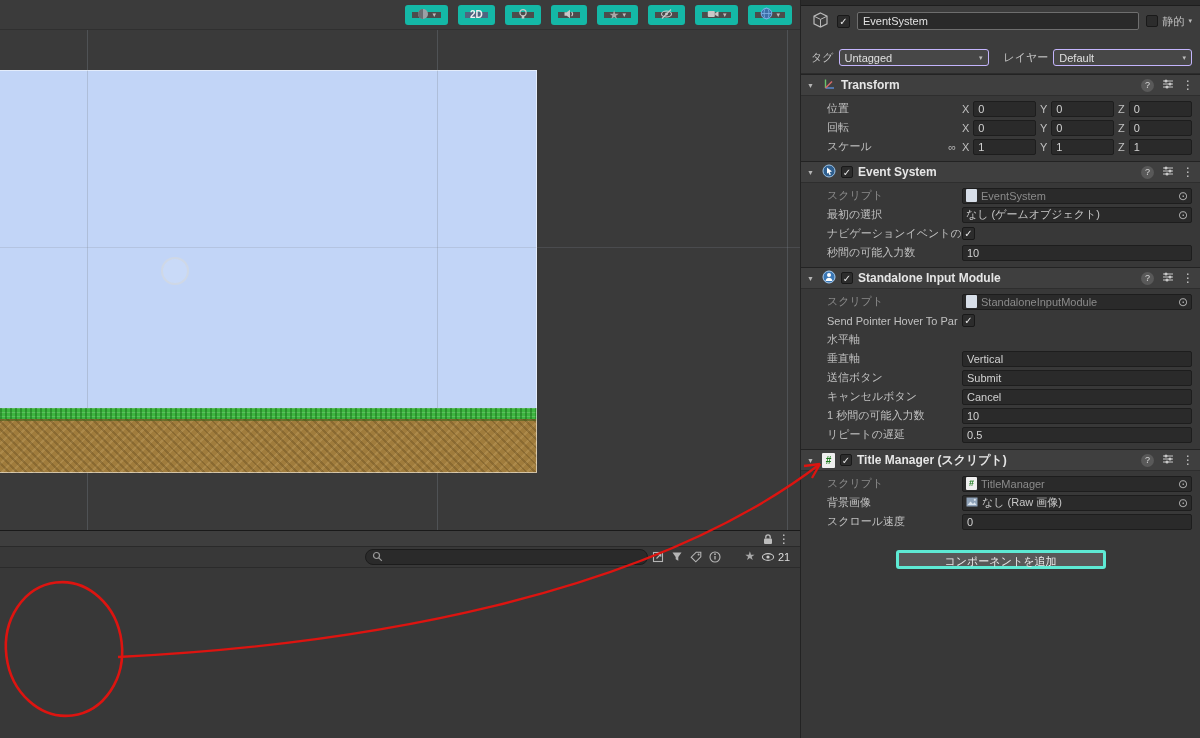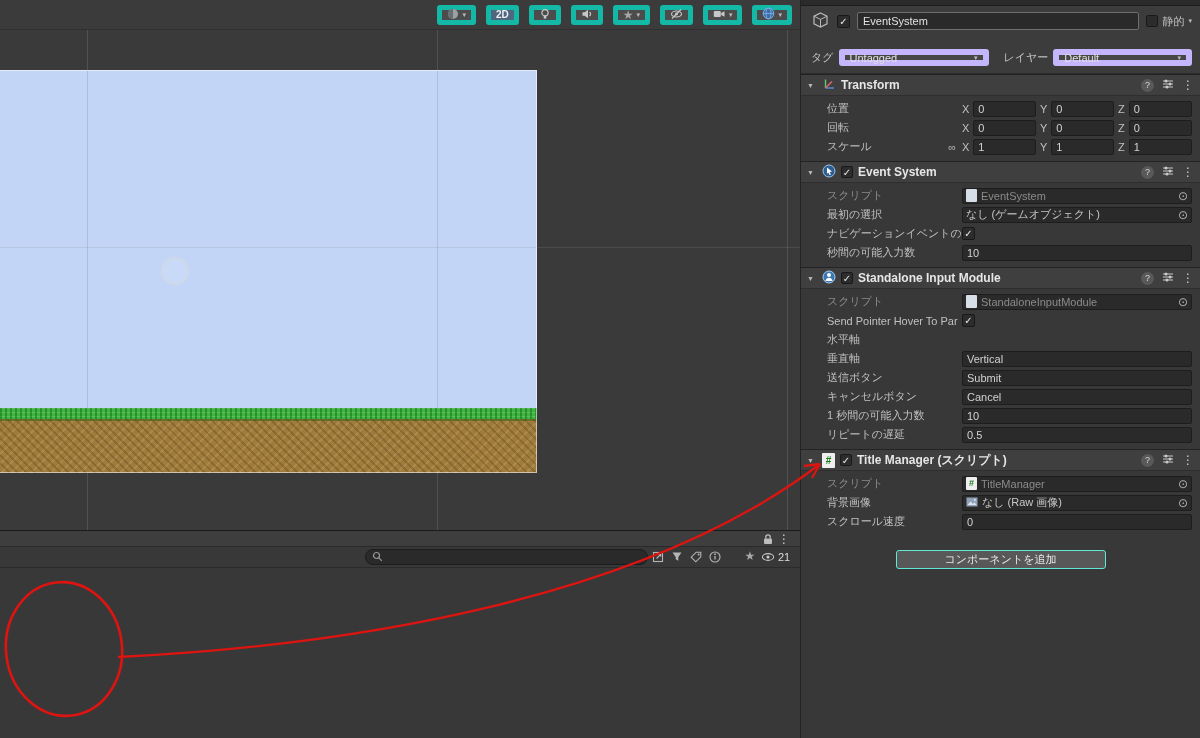--- a/index.html
+++ b/index.html
@@ -4,21 +4,21 @@
 <style>
   * { box-sizing: border-box; margin: 0; padding: 0; }
   body { font-family: "Liberation Sans", "DejaVu Sans", sans-serif; background:#222; }
   .stage { position:relative; width:1200px; height:738px; background:#383838; overflow:hidden;
            color:#c8c8c8; font-size:11px; user-select:none; }
 
   
   .scene-toolbar { position:absolute; left:0; top:0; width:800px; height:30px; background:#3b3b3b;
                    border-bottom:1px solid #303030; display:flex; align-items:center;
                    justify-content:flex-end; gap:10px; padding-right:8px; }
-  .tool-btn { height:20px; background:#4c4c4c; border:5px solid #14b8a6; border-radius:3px;
+  .tool-btn { height:20px; background:#4c4c4c; border:7px solid #14b8a6; border-radius:3px;
               display:flex; align-items:center; gap:3px; padding:0 5px; color:#cccccc;
               font-size:10px; font-weight:bold; }
   .tool-btn.active { background:#4f6680; color:#f0f0f0; }
   .dd-arrow { font-size:7px; color:#bdbdbd; }
 
   
   .scene { position:absolute; left:0; top:30px; width:800px; height:500px; background:#3a3a3a; overflow:hidden; }
   .sky   { position:absolute; left:0; top:40px; width:537px; height:338px; background:#c2d5f7; }
   .grass { position:absolute; left:0; top:378px; width:537px; height:11px; background:#3db540;
            background-image:repeating-linear-gradient(90deg, rgba(20,100,20,.45) 0 2px, transparent 2px 5px),
@@ -53,21 +53,21 @@
   .insp-topstrip { height:6px; background:#2b2b2b; border-bottom:1px solid #1d1d1d; }
   .go-header { background:#3c3c3c; border-bottom:1px solid #2c2c2c; padding:5px 8px 7px 10px; }
   .go-row1 { display:flex; align-items:center; gap:7px; height:20px; }
   .go-row2 { display:flex; align-items:center; gap:5px; height:17px; margin-top:18px; }
   .name-field { flex:1; height:18px; background:#2a2a2a; border:1px solid #6e6e6e; border-radius:2px;
                 color:#e2e2e2; font-size:11px; padding:0 5px; outline:none; }
   .static-group { display:flex; align-items:center; gap:4px; color:#cfcfcf; }
   .cb { width:13px; height:13px; background:#2c2c2c; border:1px solid #191919; border-radius:2px;
         color:#e8e8e8; font-size:10px; line-height:11px; text-align:center; flex:0 0 auto; }
   .cb.small { width:12px; height:12px; }
-  .dropdown { height:17px; background:#474747; border:6px solid #c4b5fd; border-radius:3px;
+  .dropdown { height:17px; background:#474747; border:1px solid #c4b5fd; border-radius:3px;
               display:flex; align-items:center; padding:0 5px; gap:4px; color:#e0e0e0; font-size:11px; }
   .dropdown > span:first-child { flex:1; overflow:hidden; white-space:nowrap; }
   .mini-label { color:#c4c4c4; font-size:11px; white-space:nowrap; }
 
   .comp { border-top:1px solid #232323; }
   .comp-header { height:21px; background:#3f3f3f; border-bottom:1px solid #2e2e2e;
                  display:flex; align-items:center; gap:5px; padding:0 6px; }
   .foldout { font-size:7px; color:#b5b5b5; width:10px; }
   .comp-title { font-weight:bold; font-size:12px; color:#e6e6e6; white-space:nowrap; }
   .hdr-right { margin-left:auto; display:flex; align-items:center; gap:8px; }
@@ -89,21 +89,21 @@
   .obj-field.disabled .obj-text { color:#8b8b8b; }
   .picker { color:#b0b0b0; font-size:12px; line-height:1; }
   .axis-group { flex:1; display:flex; gap:4px; }
   .axis { flex:1; display:flex; align-items:center; gap:4px; min-width:0; }
   .axis-label { color:#c0c0c0; font-size:11px; }
   .link-icon { margin-left:auto; margin-right:6px; color:#b4b4b4; font-size:11px; }
   .mini-page { width:11px; height:13px; background:#efefef; border-radius:1px; color:#1c7a1c;
                font-weight:bold; font-size:9px; line-height:13px; text-align:center; flex:0 0 auto; }
   .mini-page.plain { background:#d7dee8; color:#d7dee8; }
   .add-comp-btn { display:block; width:210px; height:19px; margin:14px auto 0; background:#585858;
-                  border:1px solid #5eead4; border-radius:3px; color:#e8e8e8; font-size:11px;
+                  border:3px solid #5eead4; border-radius:3px; color:#e8e8e8; font-size:11px;
                   text-align:center; line-height:17px; }
 
   .annotation { position:absolute; left:0; top:0; z-index:50; pointer-events:none; }
 </style>
 </head>
 <body>
 
 <div class="stage">
 
   <div class="scene-toolbar">

